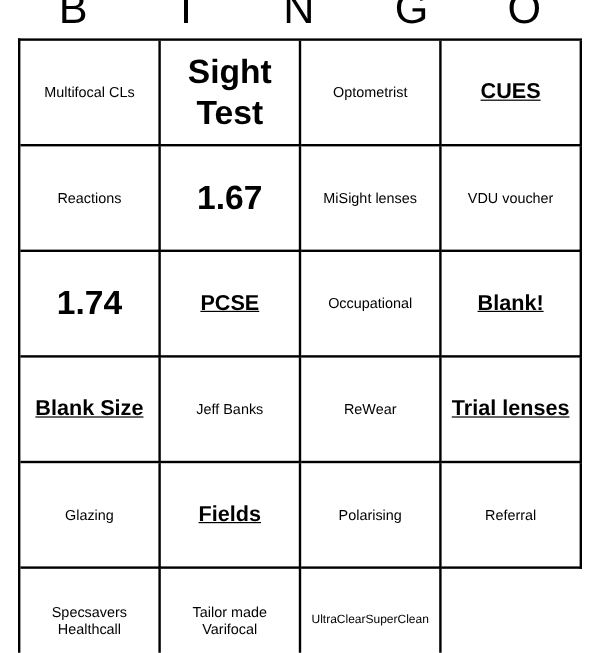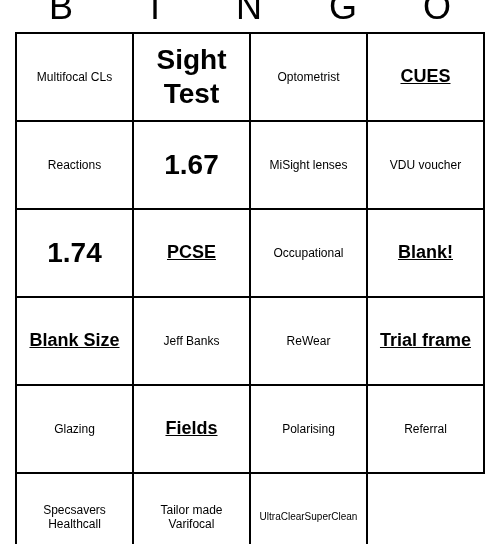--- a/index.html
+++ b/index.html
@@ -114,21 +114,21 @@
       <div class="bingo-cell">
         <span class="cell-text size-medium">Blank Size</span>
       </div>
       <div class="bingo-cell">
         <span class="cell-text size-small">Jeff Banks</span>
       </div>
       <div class="bingo-cell">
         <span class="cell-text size-small">ReWear</span>
       </div>
       <div class="bingo-cell">
-        <span class="cell-text size-medium">Trial frame</span>
+        <span class="cell-text size-medium">Trial lenses</span>
       </div>
       <div class="bingo-cell">
         <span class="cell-text size-small">Glazing</span>
       </div>
       <div class="bingo-cell">
         <span class="cell-text size-medium">Fields</span>
       </div>
       <div class="bingo-cell">
         <span class="cell-text size-small">Polarising</span>
       </div>

